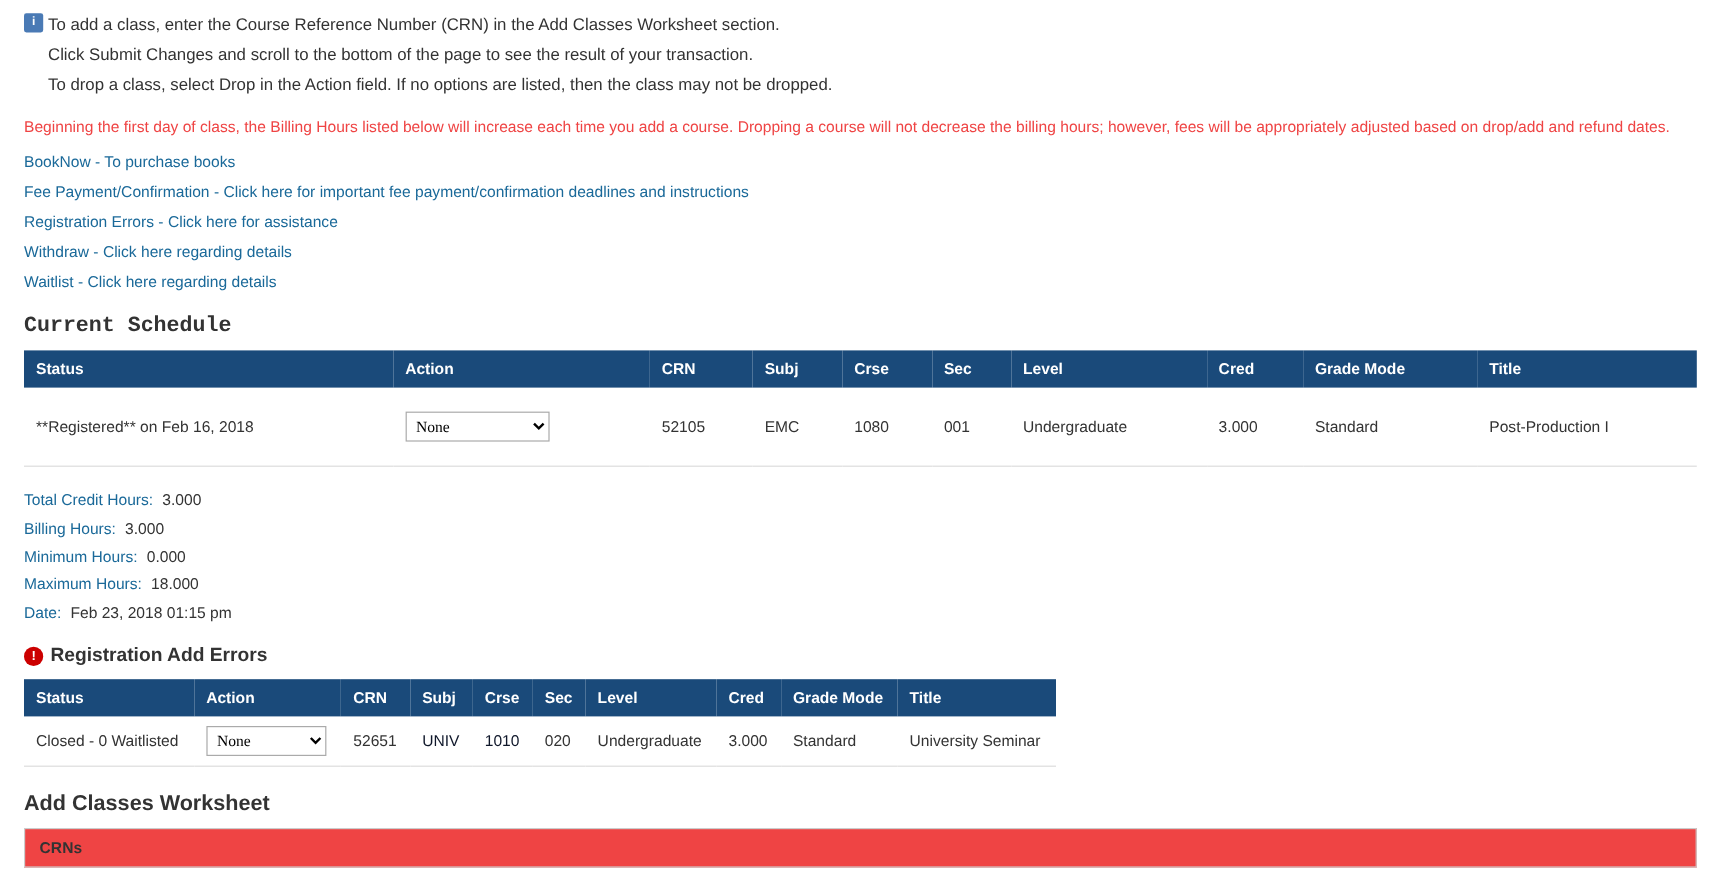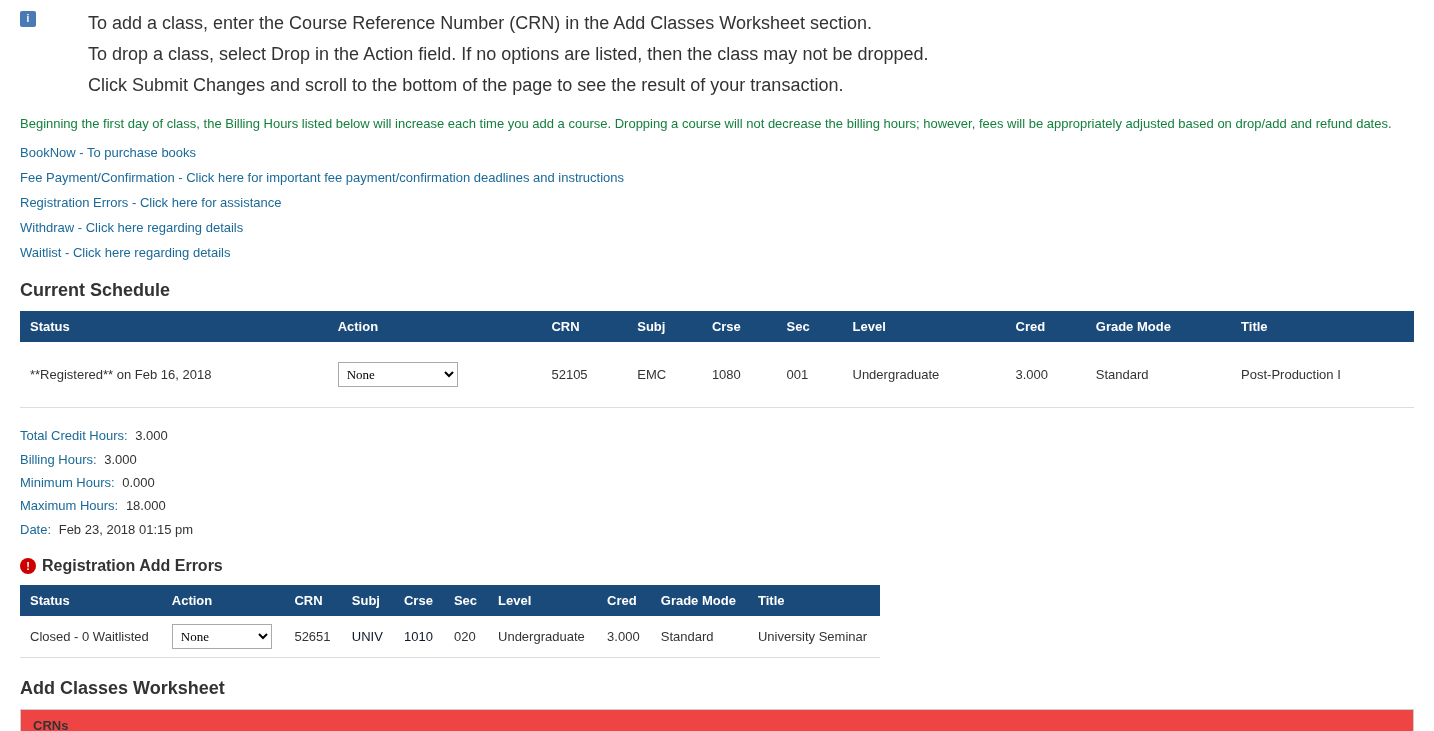--- a/index.html
+++ b/index.html
@@ -1,26 +1,26 @@
 <!DOCTYPE html>
 <html><head>
   <meta charset="utf-8">
   <style>
     * { box-sizing: border-box; margin: 0; padding: 0; }
     body { font-family: Arial, sans-serif; font-size: 13px; color: #333; background: #fff; padding: 10px 20px; }
     .info-icon { display: inline-block; width: 16px; height: 16px; background: #4a7ab5; color: white; font-size: 10px; font-weight: bold; border-radius: 2px; text-align: center; line-height: 16px; margin-right: 4px; vertical-align: top; margin-top: 1px; }
-    .info-text { color: #333; font-size: 18px; line-height: 1.5; margin-left: 48px; }
+    .info-text { color: #333; font-size: 14px; line-height: 1.5; }
     .info-text p { margin-bottom: 4px; }
     
-    .billing-notice { margin: 12px 0; font-size: 13px; color: #15803d; line-height: 1.4; }
+    .billing-notice { margin: 12px 0; font-size: 13px; color: #ef4444; line-height: 1.4; }
     
     .link-section { margin: 10px 0; }
     .link-section a { color: #1a6999; text-decoration: none; font-size: 13px; }
     
-    h2 { font-size: 18px; font-weight: bold; color: #333; margin: 20px 0 10px 0; }
+    h2 { font-size: 18px; font-weight: bold; color: #333; margin: 20px 0 10px 0; font-family: Liberation Mono, monospace; }
     
     .schedule-table { width: 100%; border-collapse: collapse; margin-bottom: 16px; }
     .schedule-table thead tr { background: #1a4a7a; color: white; }
     .schedule-table thead th { padding: 8px 10px; text-align: left; font-size: 13px; font-weight: bold; white-space: nowrap; }
     .schedule-table tbody tr { border-bottom: 1px solid #ddd; }
     .schedule-table tbody td { padding: 20px 10px; font-size: 13px; vertical-align: middle; white-space: nowrap; }
     
     .errors-table { width: auto; min-width: 860px; border-collapse: collapse; margin-bottom: 16px; }
     .errors-table thead tr { background: #1a4a7a; color: white; }
     .errors-table thead th { padding: 8px 10px; text-align: left; font-size: 13px; font-weight: bold; white-space: nowrap; }
@@ -50,22 +50,22 @@
     
     .info-block { display: flex; align-items: flex-start; margin-bottom: 6px; }
   </style>
 </head>
 <body>
 
 <div class="info-block">
   <span class="info-icon">i</span>
   <div class="info-text">
     <p>To add a class, enter the Course Reference Number (CRN) in the Add Classes Worksheet section.</p>
+    <p>Click Submit Changes and scroll to the bottom of the page to see the result of your transaction.</p>
     <p>To drop a class, select Drop in the Action field. If no options are listed, then the class may not be dropped.</p>
-    <p>Click Submit Changes and scroll to the bottom of the page to see the result of your transaction.</p>
   </div>
 </div>
 
 <div class="billing-notice">Beginning the first day of class, the Billing Hours listed below will increase each time you add a course. Dropping a course will not decrease the billing hours; however, fees will be appropriately adjusted based on drop/add and refund dates.</div>
 
 <div id="links-container">
     <div class="link-section"><a href="#">BookNow - To purchase books</a></div>
     <div class="link-section"><a href="#">Fee Payment/Confirmation - Click here for important fee payment/confirmation deadlines and instructions</a></div>
     <div class="link-section"><a href="#">Registration Errors - Click here for assistance</a></div>
     <div class="link-section"><a href="#">Withdraw - Click here regarding details</a></div>

